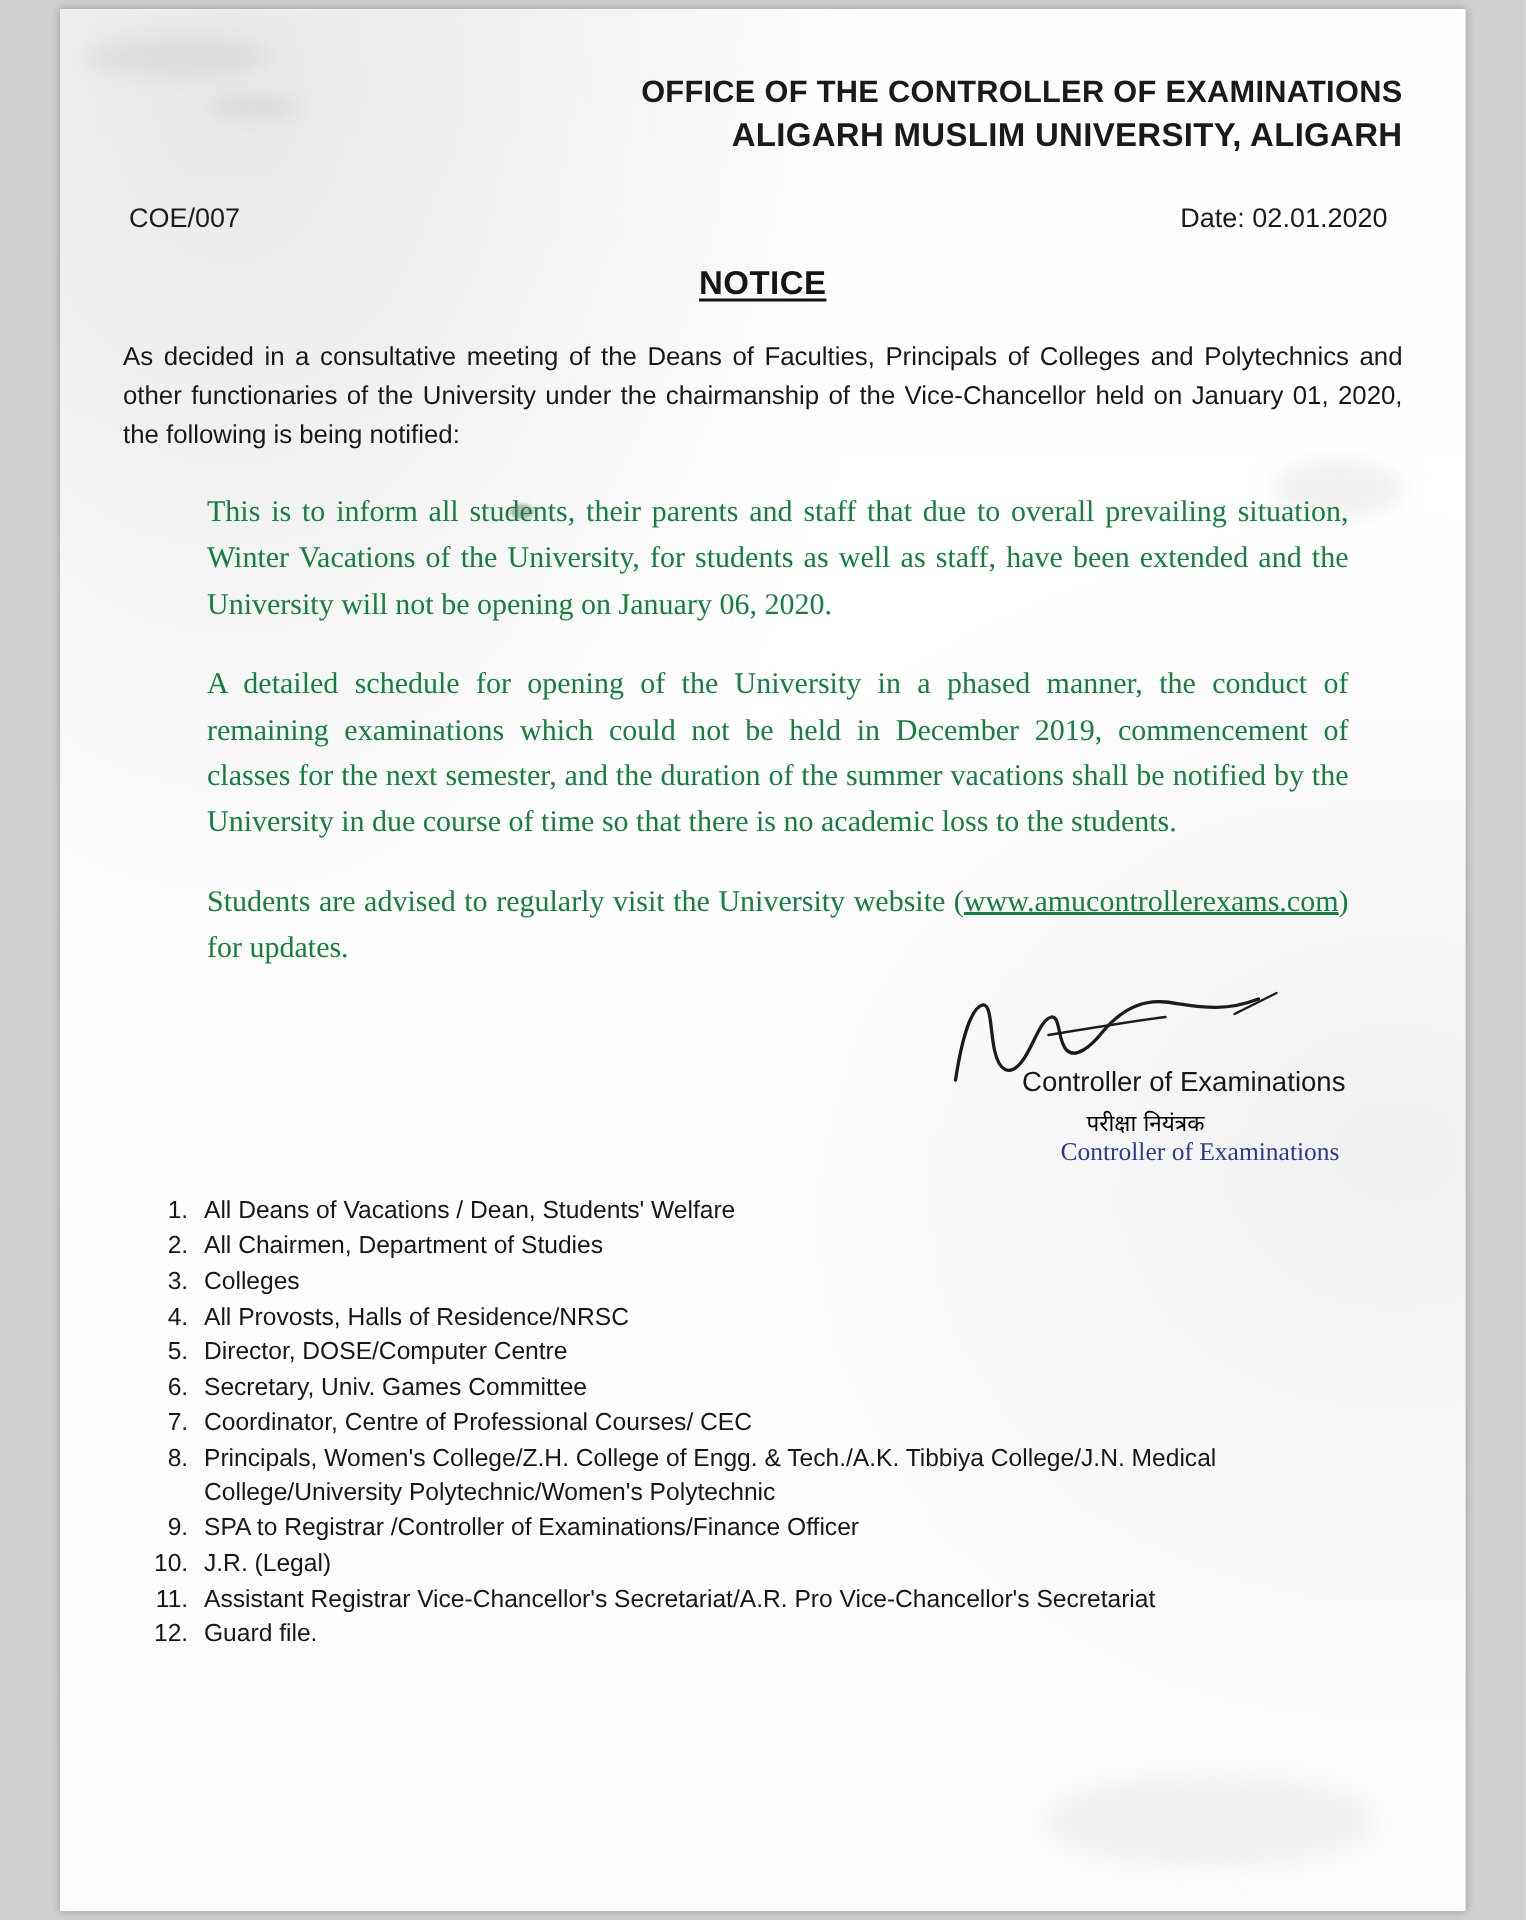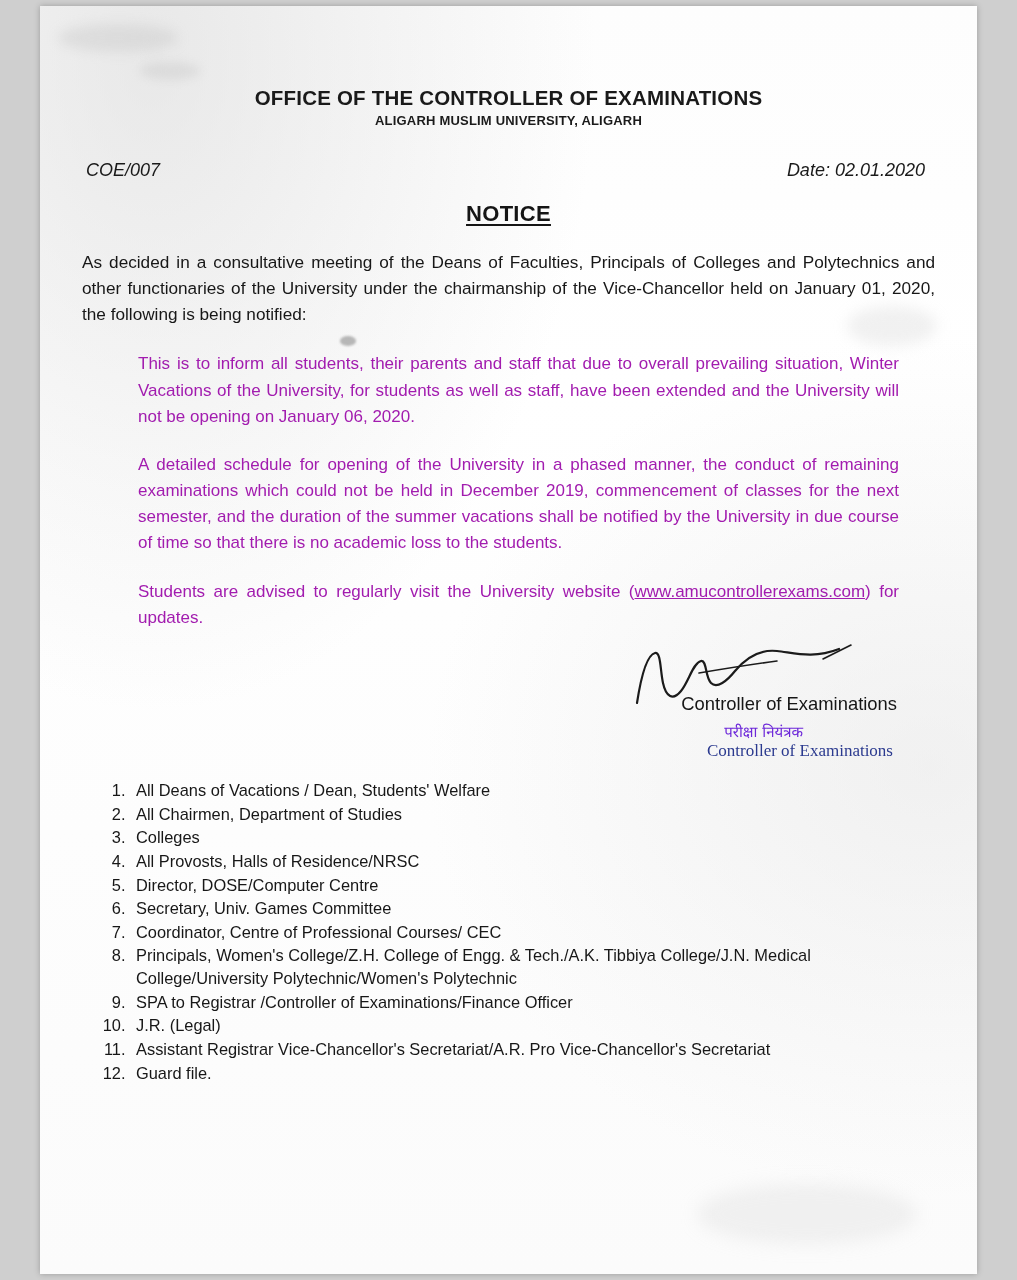--- a/index.html
+++ b/index.html
@@ -30,44 +30,43 @@
        radial-gradient(ellipse at 12% 4%, rgba(215,215,215,0.55) 0%, rgba(255,255,255,0) 38%),
        radial-gradient(ellipse at 95% 60%, rgba(225,225,225,0.45) 0%, rgba(255,255,255,0) 40%),
        linear-gradient(180deg, #fdfdfd 0%, #ffffff 30%, #fbfbfb 100%);
     pointer-events: none;
   }
   .content {
     position: relative;
     padding: 0 42px;
   }
   .header-block {
-    text-align: center;
-    margin-top: 80px;
+    text-align: right;
+    margin-top: 44px;
   }
   .hdr-line1 {
     font-size: 20.5px;
     font-weight: bold;
     letter-spacing: 0.2px;
     color: #1a1a1a;
   }
   .hdr-line2 {
-    font-size: 13px;
+    font-size: 22px;
     font-weight: bold;
     letter-spacing: 0.2px;
     color: #1a1a1a;
     margin-top: 3px;
   }
   .meta-row {
     display: flex;
     justify-content: space-between;
     align-items: baseline;
     margin-top: 32px;
     font-size: 18px;
     color: #1a1a1a;
-    font-style: italic;
   }
   .ref-no { margin-left: 4px; }
   .date-txt { margin-right: 10px; }
   .notice-title {
     text-align: center;
     font-size: 22px;
     font-weight: bold;
     margin-top: 20px;
     letter-spacing: 0.3px;
     color: #151515;
@@ -80,24 +79,25 @@
     line-height: 1.52;
     text-align: justify;
     color: #171717;
   }
   .body-block {
     margin-left: 56px;
     margin-right: 36px;
   }
   .body-para {
     margin-top: 22px;
-    font-size: 17px;
+    font-size: 20px;
     line-height: 1.54;
     text-align: justify;
-    color: #a21caf;
+    color: #15803d;
+    font-family: Liberation Serif, serif;
   }
   .body-para.first { margin-top: 24px; }
   .link-txt { text-decoration: underline; }
   .sign-area {
     position: relative;
     height: 120px;
     margin-top: 18px;
   }
   .sign-scribble {
     position: absolute;
@@ -112,21 +112,21 @@
     right: 38px;
     top: 44px;
     font-size: 18.4px;
     color: #161616;
   }
   .coe-hi {
     position: absolute;
     right: 132px;
     top: 72px;
     font-size: 15px;
-    color: #6d28d9;
+    color: #000000;
     font-family: "DejaVu Sans", sans-serif;
   }
   .coe-stamp {
     position: absolute;
     right: 42px;
     top: 92px;
     font-size: 17px;
     color: #2b3a8f;
     font-family: "Liberation Serif", serif;
   }

